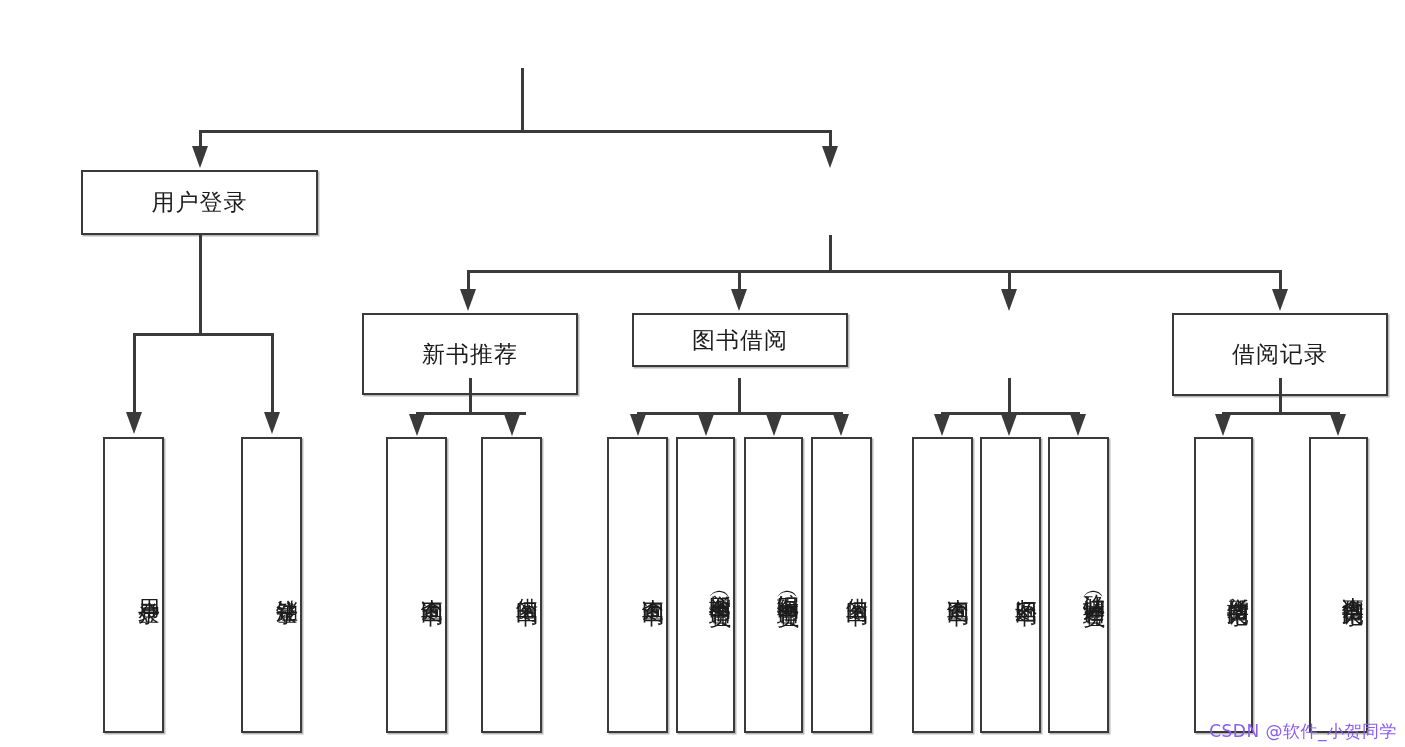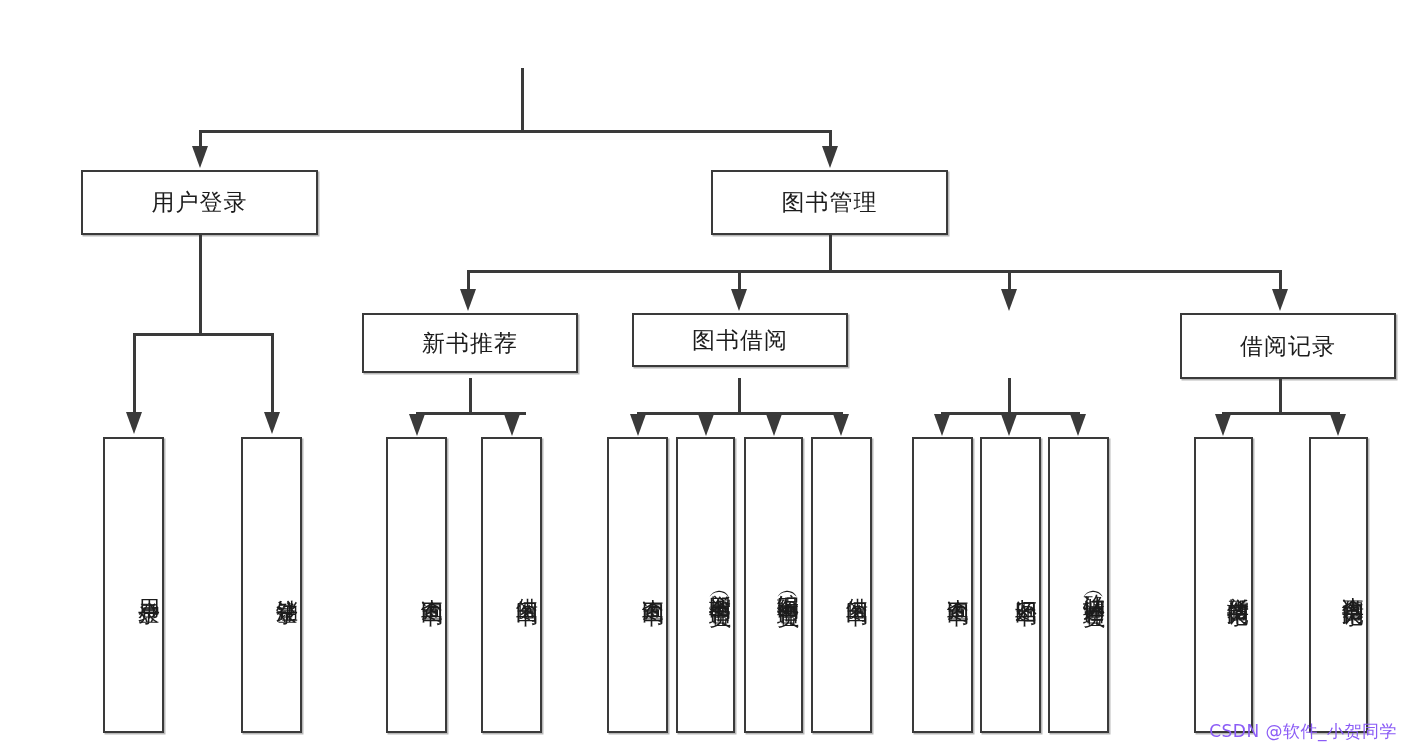--- a/index.html
+++ b/index.html
@@ -84,50 +84,47 @@
 
   <div class="conn h" style="left:199px; top:130px; width:633px;"></div>
 
   <div class="conn v" style="left:199px; top:130px; height:24px;"></div>
   <div class="arrow" style="left:192px; top:146px;"></div>
   <div class="conn v" style="left:829px; top:130px; height:24px;"></div>
   <div class="arrow" style="left:822px; top:146px;"></div>
 
   <div class="node horiz" style="left:81px; top:170px; width:237px; height:65px;">
     <span>用户登录</span>
-  </div>
-  <div class="node horiz" style="left:711px; top:170px; width:237px; height:65px;">
-    <span>图书管理</span>
   </div>
 
   <div class="conn v" style="left:199px; top:235px; height:100px;"></div>
   <div class="conn h" style="left:133px; top:333px; width:140px;"></div>
   <div class="conn v" style="left:133px; top:333px; height:82px;"></div>
   <div class="arrow" style="left:126px; top:412px;"></div>
   <div class="conn v" style="left:271px; top:333px; height:82px;"></div>
   <div class="arrow" style="left:264px; top:412px;"></div>
 
   <div class="conn v" style="left:829px; top:235px; height:37px;"></div>
   <div class="conn h" style="left:467px; top:270px; width:812px;"></div>
   <div class="conn v" style="left:467px; top:270px; height:24px;"></div>
   <div class="arrow" style="left:460px; top:289px;"></div>
   <div class="conn v" style="left:738px; top:270px; height:24px;"></div>
   <div class="arrow" style="left:731px; top:289px;"></div>
   <div class="conn v" style="left:1008px; top:270px; height:24px;"></div>
   <div class="arrow" style="left:1001px; top:289px;"></div>
   <div class="conn v" style="left:1279px; top:270px; height:24px;"></div>
   <div class="arrow" style="left:1272px; top:289px;"></div>
 
-  <div class="node horiz" style="left:362px; top:313px; width:216px; height:60px;">
+  <div class="node horiz" style="left:362px; top:313px; width:216px; height:82px;">
     <span>新书推荐</span>
   </div>
   <div class="node horiz" style="left:632px; top:313px; width:216px; height:54px;">
     <span>图书借阅</span>
   </div>
-  <div class="node horiz" style="left:1172px; top:313px; width:216px; height:66px;margin-left:8px;">
+  <div class="node horiz" style="left:1172px; top:313px; width:216px; height:83px;">
     <span>借阅记录</span>
   </div>
 
   <div class="conn v" style="left:469px; top:378px; height:36px;"></div>
   <div class="conn h" style="left:416px; top:412px; width:110px;"></div>
   <div class="conn v" style="left:416px; top:412px; height:8px;"></div>
   <div class="arrow" style="left:409px; top:414px;"></div>
   <div class="conn v" style="left:511px; top:412px; height:8px;"></div>
   <div class="arrow" style="left:504px; top:414px;"></div>
 

